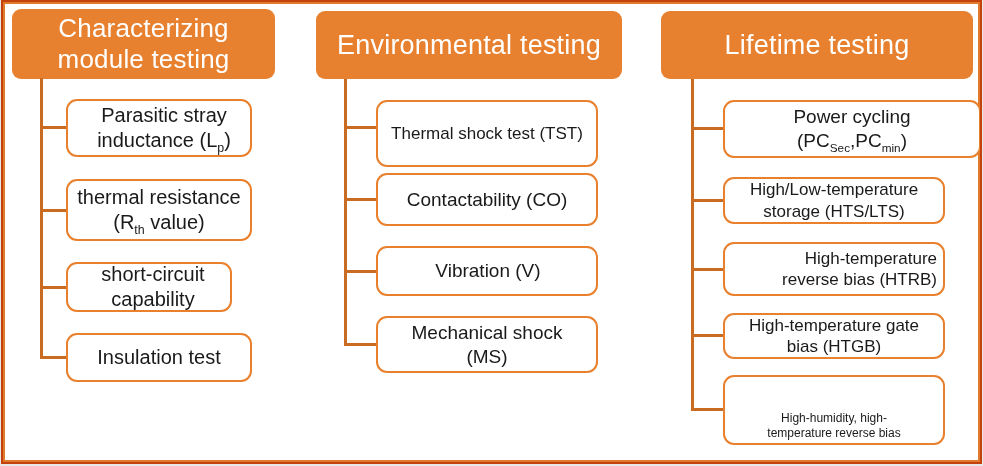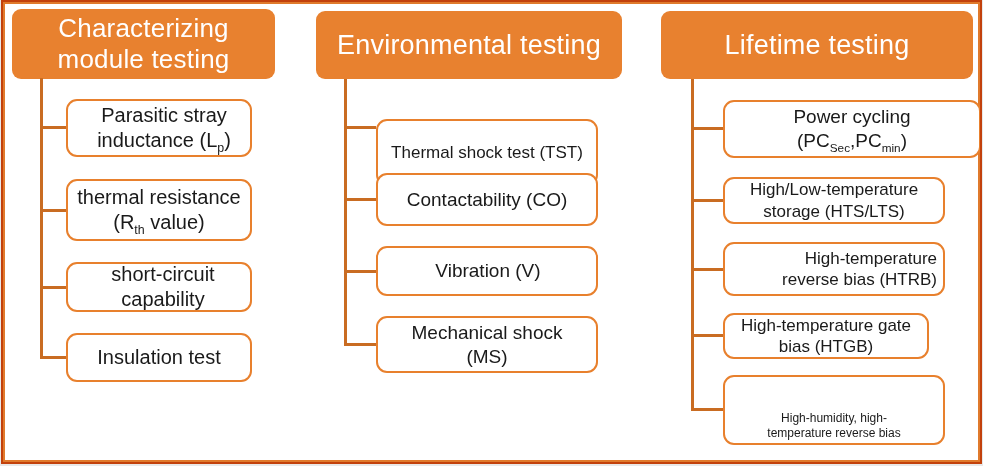--- a/index.html
+++ b/index.html
@@ -50,45 +50,45 @@
   .stub{height:3px;}
 
   
   .c1-trunk{left:37px;top:76px;height:281px;}
   .c1-s0{left:37px;top:124px;width:26px;}
   .c1-s1{left:37px;top:207px;width:26px;}
   .c1-s2{left:37px;top:284px;width:26px;}
   .c1-s3{left:37px;top:354px;width:26px;}
   .c1-b0{left:63px;top:97px;width:186px;height:58px;font-size:20px;padding-left:16px;}
   .c1-b1{left:63px;top:177px;width:186px;height:62px;font-size:20px;}
-  .c1-b2{left:63px;top:260px;width:186px;height:50px;font-size:20px;padding-left:14px;}
+  .c1-b2{left:63px;top:260px;width:166px;height:50px;font-size:20px;padding-left:14px;}
   .c1-b3{left:63px;top:331px;width:186px;height:49px;font-size:20px;}
 
   
   .c2-trunk{left:341px;top:77px;height:267px;}
   .c2-s0{left:341px;top:124px;width:32px;}
   .c2-s1{left:341px;top:196px;width:32px;}
   .c2-s2{left:341px;top:268px;width:32px;}
   .c2-s3{left:341px;top:341px;width:32px;}
-  .c2-b0{left:373px;top:98px;width:222px;height:67px;font-size:17px;margin-top:19px;}
+  .c2-b0{left:373px;top:98px;width:222px;height:67px;font-size:17px;}
   .c2-b1{left:373px;top:171px;width:222px;height:53px;font-size:19px;}
   .c2-b2{left:373px;top:244px;width:222px;height:50px;font-size:19px;padding-left:8px;}
   .c2-b3{left:373px;top:314px;width:222px;height:57px;font-size:19px;}
 
   
   .c3-trunk{left:688px;top:77px;height:332px;}
   .c3-s0{left:688px;top:125px;width:32px;}
   .c3-s1{left:688px;top:197px;width:32px;}
   .c3-s2{left:688px;top:266px;width:32px;}
   .c3-s3{left:688px;top:332px;width:32px;}
   .c3-s4{left:688px;top:406px;width:32px;}
   .c3-b0{left:720px;top:98px;width:258px;height:58px;font-size:19px;}
   .c3-b1{left:720px;top:175px;width:222px;height:47px;font-size:17px;}
   .c3-b2{left:720px;top:240px;width:222px;height:54px;font-size:17px;align-items:flex-end;}
-  .c3-b3{left:720px;top:311px;width:206px;height:46px;font-size:17px;}
+  .c3-b3{left:720px;top:311px;width:222px;height:46px;font-size:17px;}
   .c3-b4{left:720px;top:373px;width:222px;height:70px;font-size:12px;justify-content:flex-end;}
 </style>
 </head>
 <body>
 
 <div id="frame">
   <div id="inner-border"></div>
 
   <div class="header h1">
     <span>Characterizing</span>

